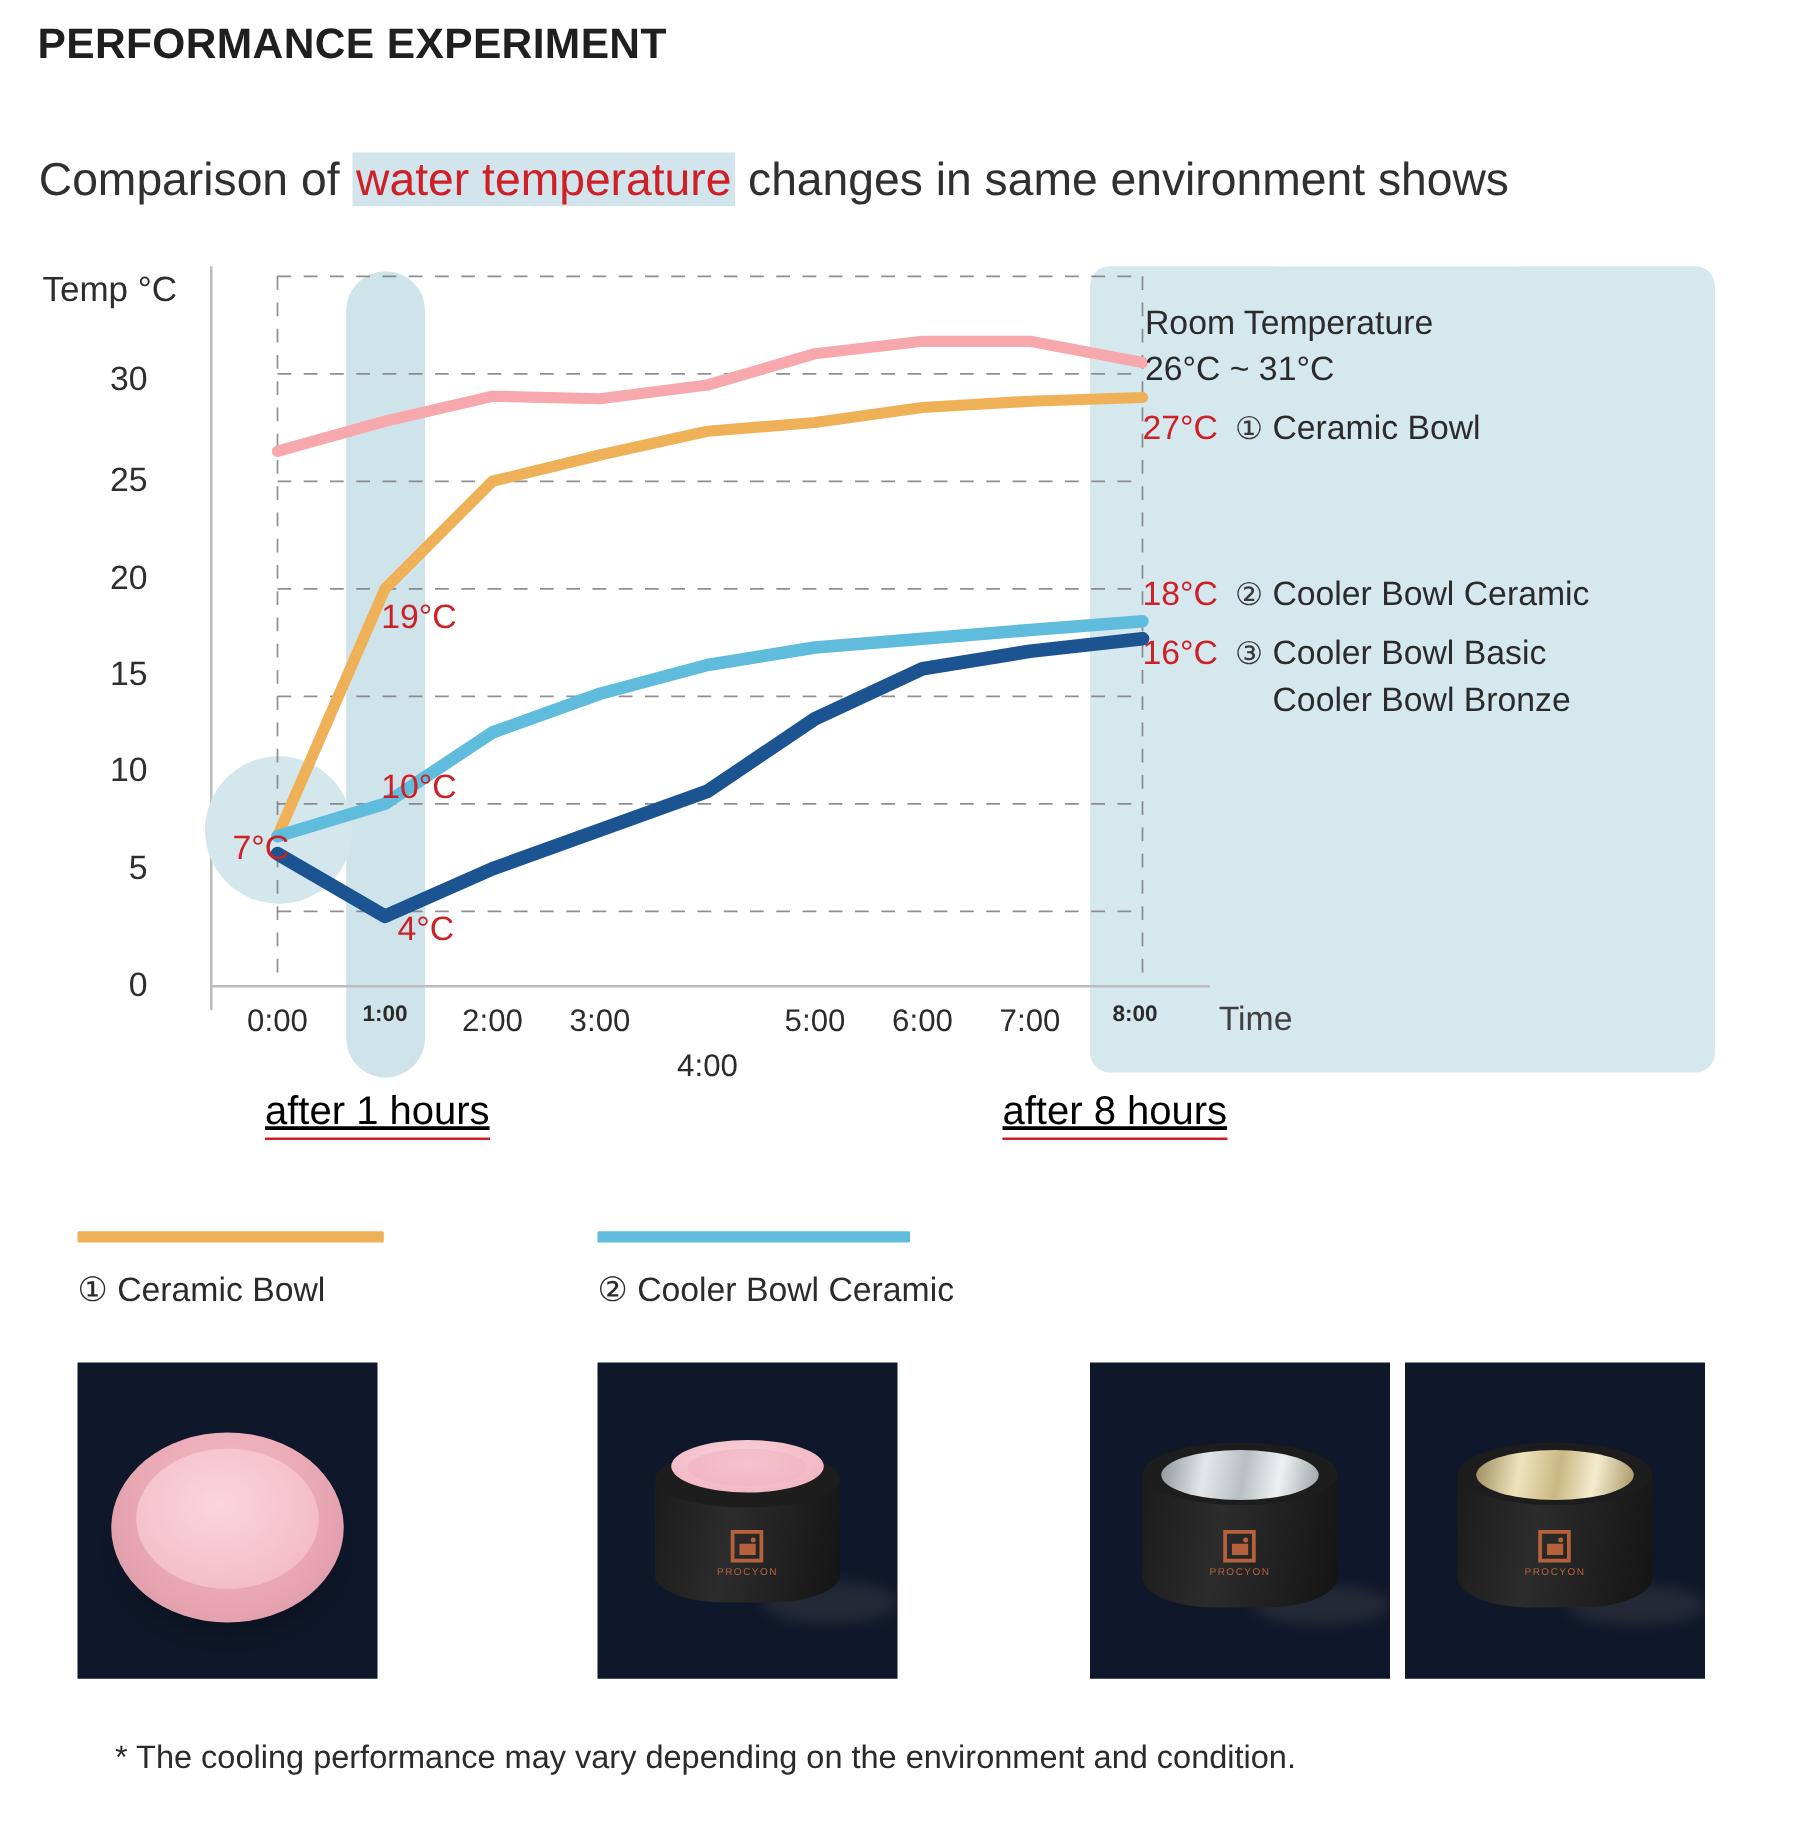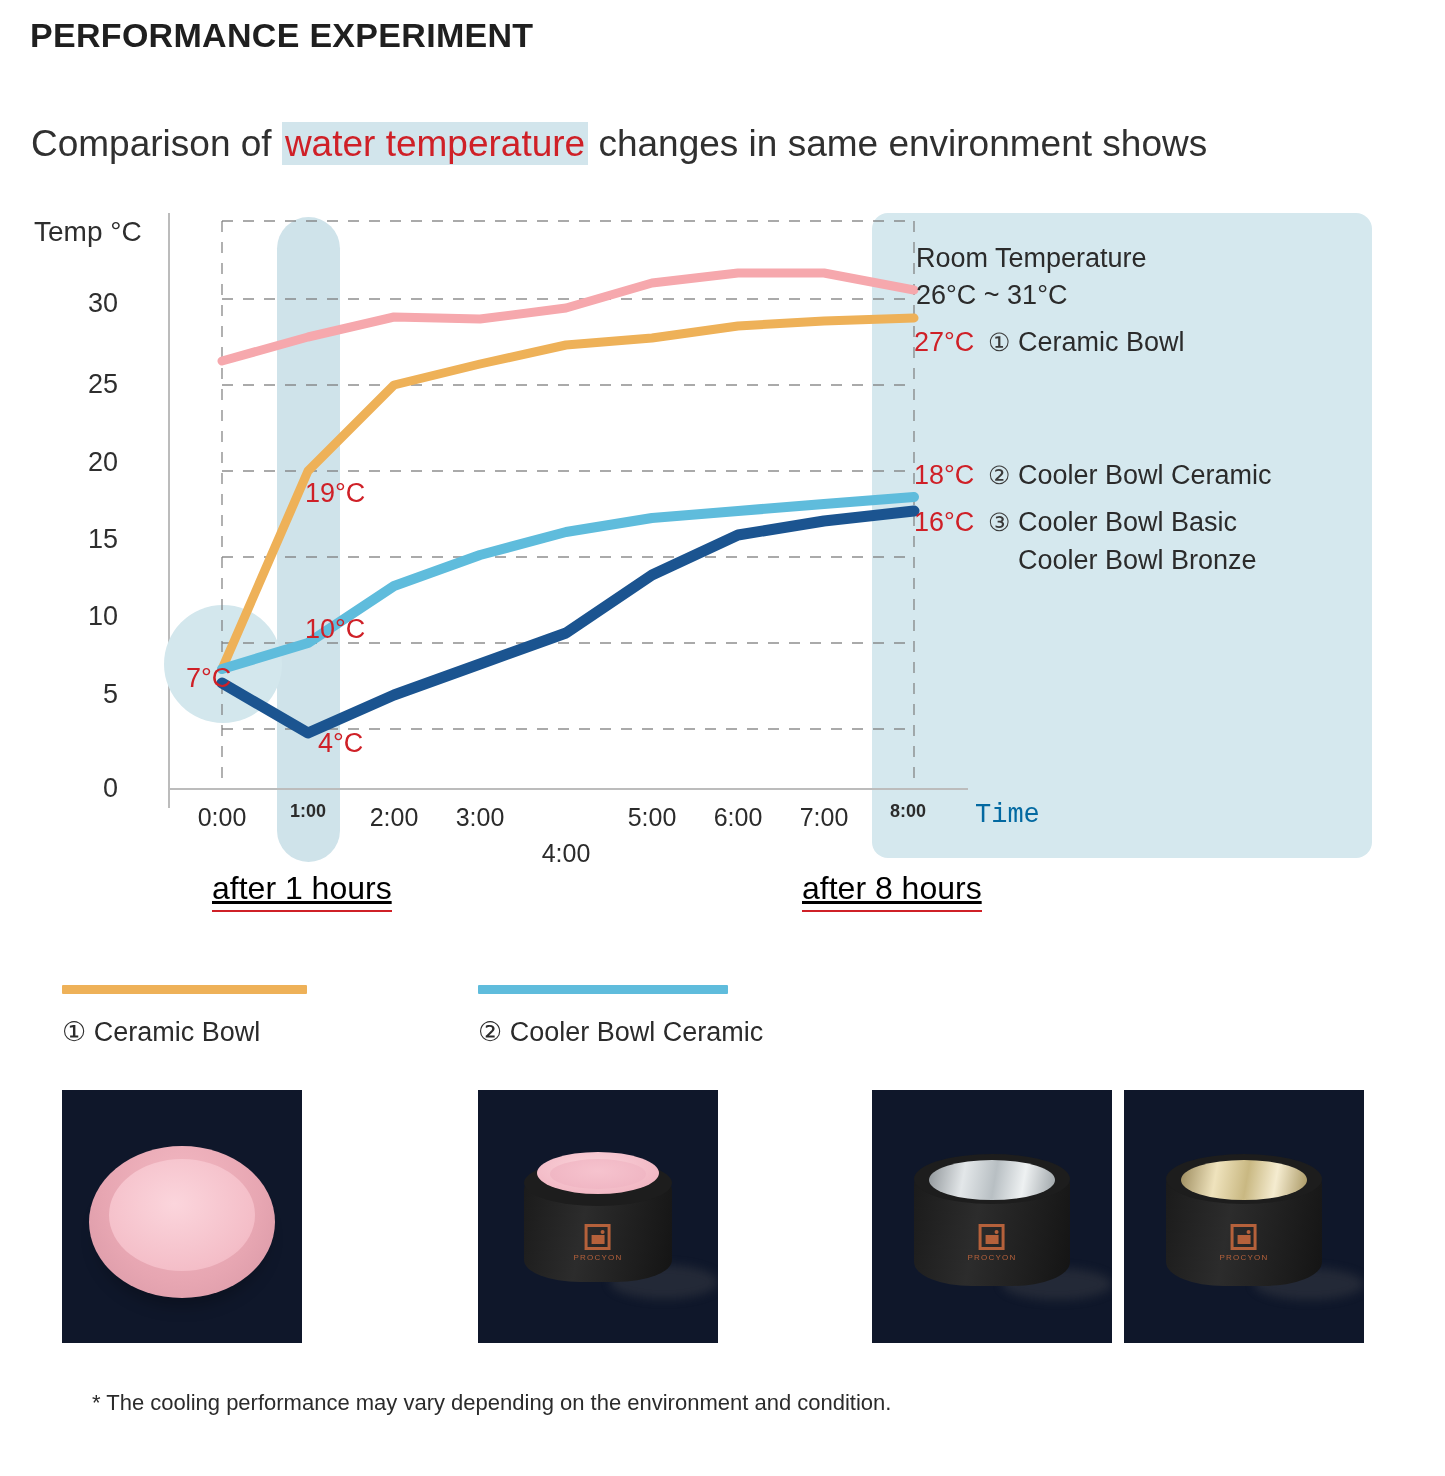--- a/index.html
+++ b/index.html
@@ -90,22 +90,21 @@
     font-size: 25px;
     color: #2b2b2b;
     text-align: center;
     width: 80px;
   }
   .x-tick.strong { font-weight: 700; font-size: 18px; }
   .time-label {
     position: absolute;
     left: 975px; top: 605px;
     font-size: 27px;
-    color: #0369a1;
-    font-family: Liberation Mono, monospace;
+    color: #404040;
   }
   .after-label {
     position: absolute;
     font-size: 32px;
     color: #000000;
     border-bottom: 2px solid #cf2027;
     padding-bottom: 3px;
     white-space: nowrap;
     text-decoration: underline;
   }
@@ -240,21 +239,21 @@
     font-size: 8px;
     letter-spacing: 1.2px;
     color: #b5613b;
     font-family: "Liberation Sans", sans-serif;
   }
 
   
   .footnote {
     position: absolute;
     left: 92px; top: 1390px;
-    font-size: 22px;
+    font-size: 26px;
     color: #2b2b2b;
     white-space: nowrap;
     text-align: center;
   }
 </style>
 </head>
 <body>
 
 <div id="root">
 

